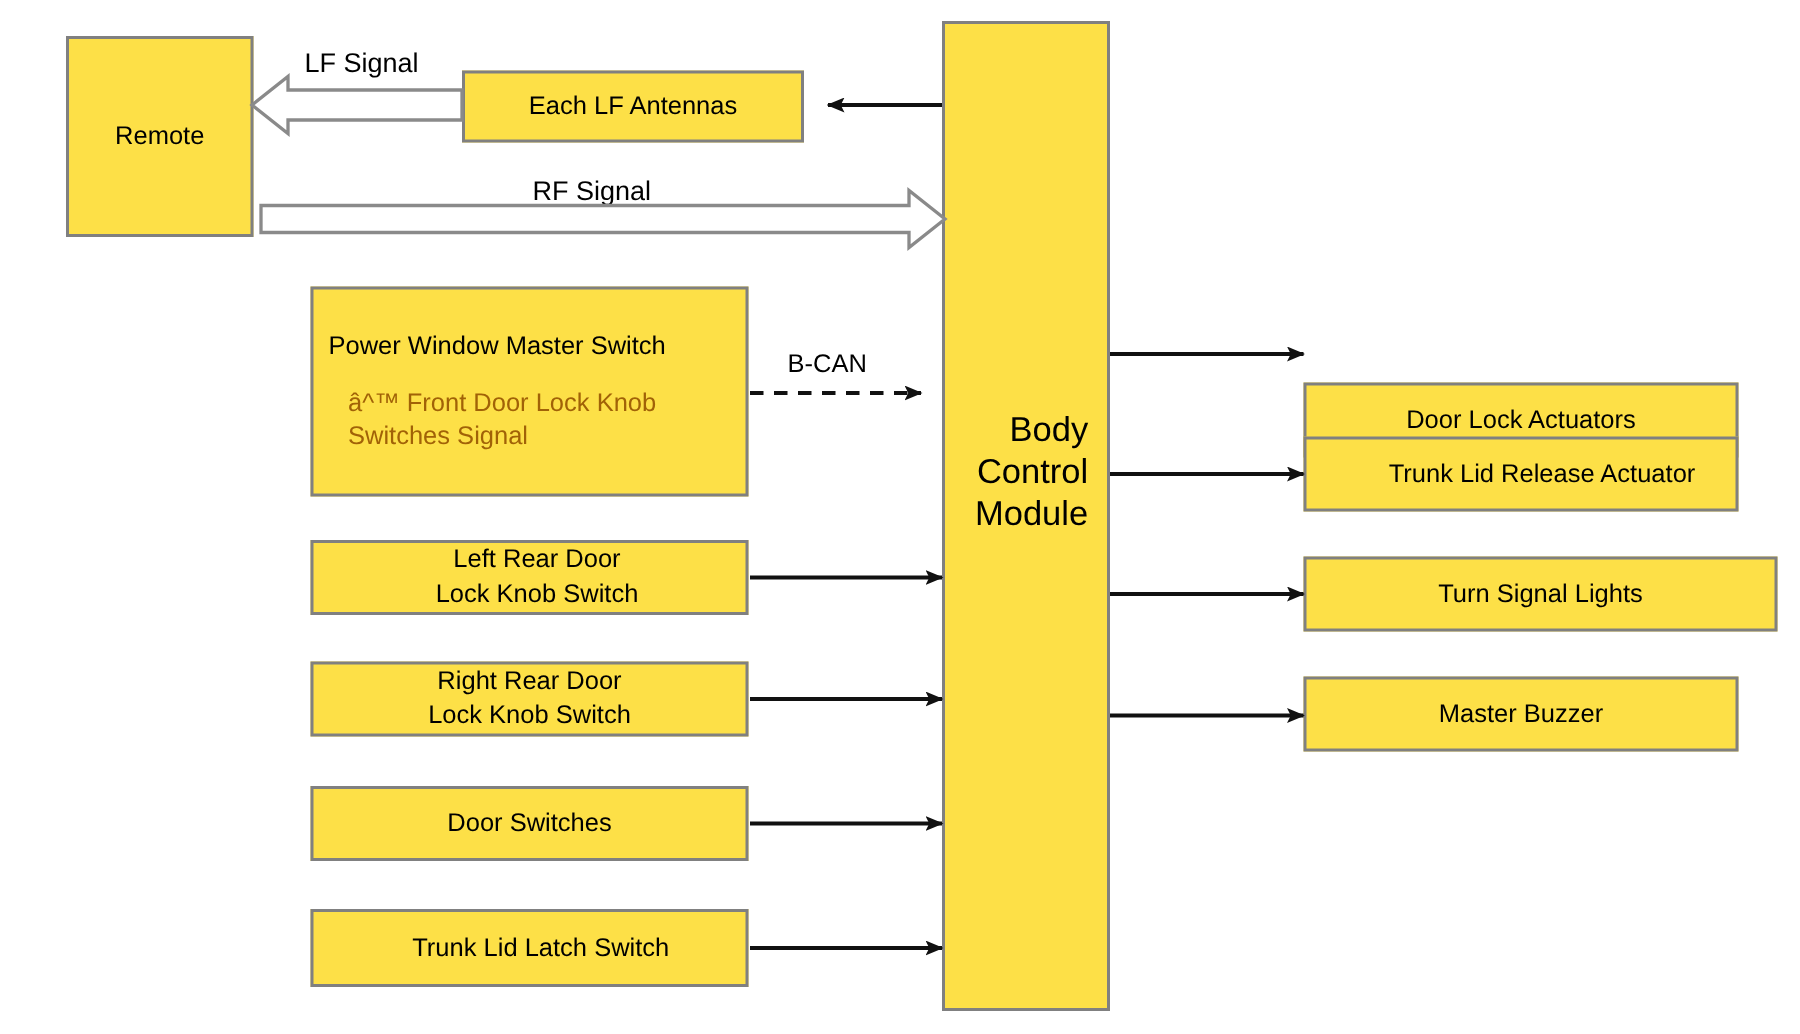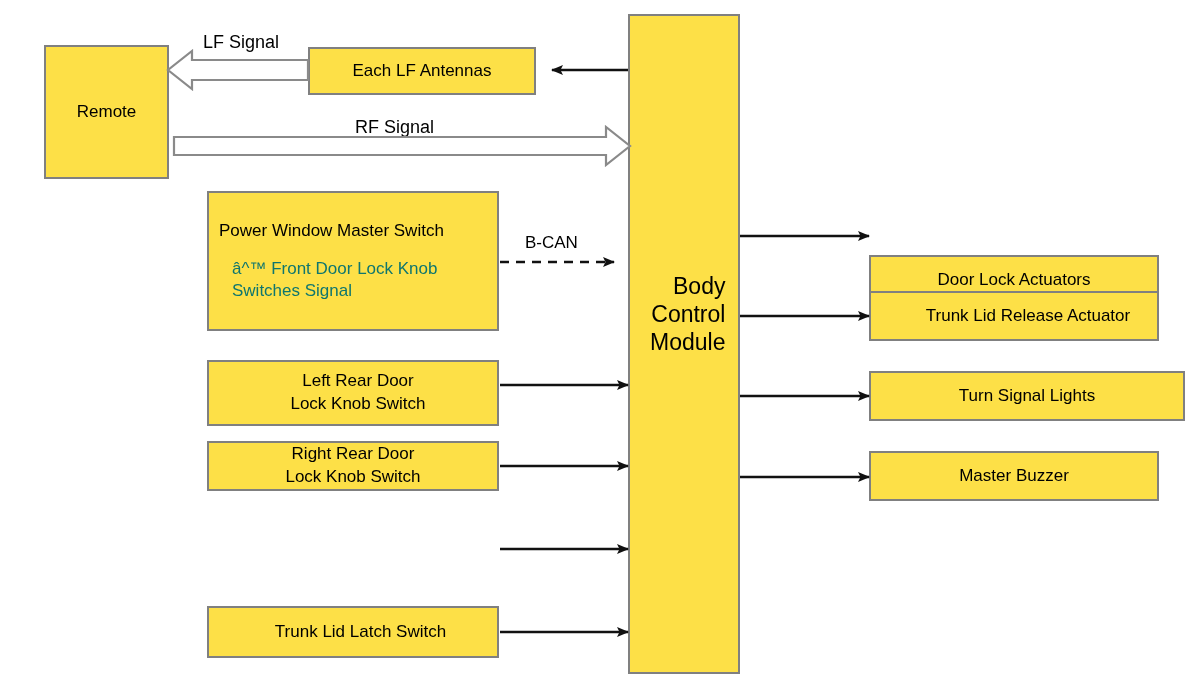--- a/index.html
+++ b/index.html
@@ -46,61 +46,64 @@
   }
   .pw-line1 {
     position: absolute;
     font-size: 17px;
     color: #000;
     white-space: pre;
   }
   .pw-line2 {
     position: absolute;
     font-size: 17px;
-    color: #0f766e;
+    color: #a16207;
     line-height: 1.3;
     white-space: pre-line;
   }
   svg.overlay {
     position: absolute;
     left: 0;
     top: 0;
     width: 1200px;
     height: 689px;
     pointer-events: none;
   }
 </style>
 </head>
 <body>
 
 <div id="canvas">
 
-  <div class="box" style="left:44px; top:45px; width:125px; height:134px;">
+  <div class="box" style="left:44px; top:24px; width:125px; height:134px;">
     <span>Remote</span>
   </div>
 
   <div class="box" style="left:308px; top:47px; width:228px; height:48px;">
     <span>Each LF Antennas</span>
   </div>
 
   <div class="box" style="left:207px; top:191px; width:292px; height:140px;"></div>
   <div class="pw-line1" style="left:219px; top:221px;">Power Window Master Switch</div>
   <div class="pw-line2" style="left:232px; top:258px;">â^™ Front Door Lock Knob
 Switches Signal</div>
 
-  <div class="box" style="left:207px; top:360px; width:292px; height:66px;padding-left:10px;">
+  <div class="box" style="left:207px; top:360px; width:292px; height:50px;padding-left:10px;">
     <span>Left Rear Door
 Lock Knob Switch</span>
   </div>
 
   <div class="box" style="left:207px; top:441px; width:292px; height:50px;">
     <span>Right Rear Door
 Lock Knob Switch</span>
   </div>
 
+  <div class="box" style="left:207px; top:524px; width:292px; height:50px;">
+    <span>Door Switches</span>
+  </div>
 
   <div class="box" style="left:207px; top:606px; width:292px; height:52px;padding-left:15px;">
     <span>Trunk Lid Latch Switch</span>
   </div>
 
   <div class="box" style="left:628px; top:14px; width:112px; height:660px;"></div>
   <div class="bcm-text" style="left:650px; top:228px;">Body
 Control
 Module</div>
 

